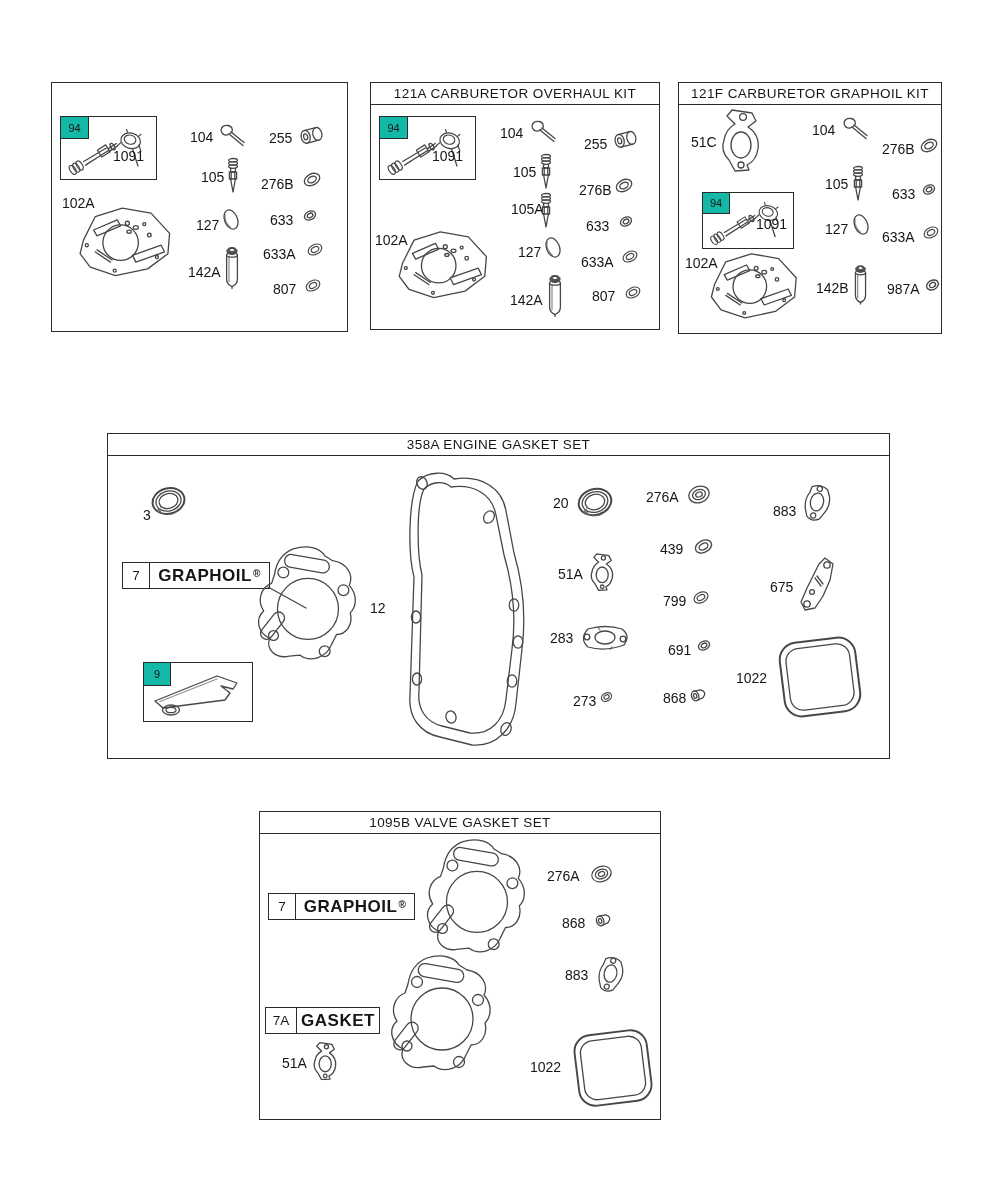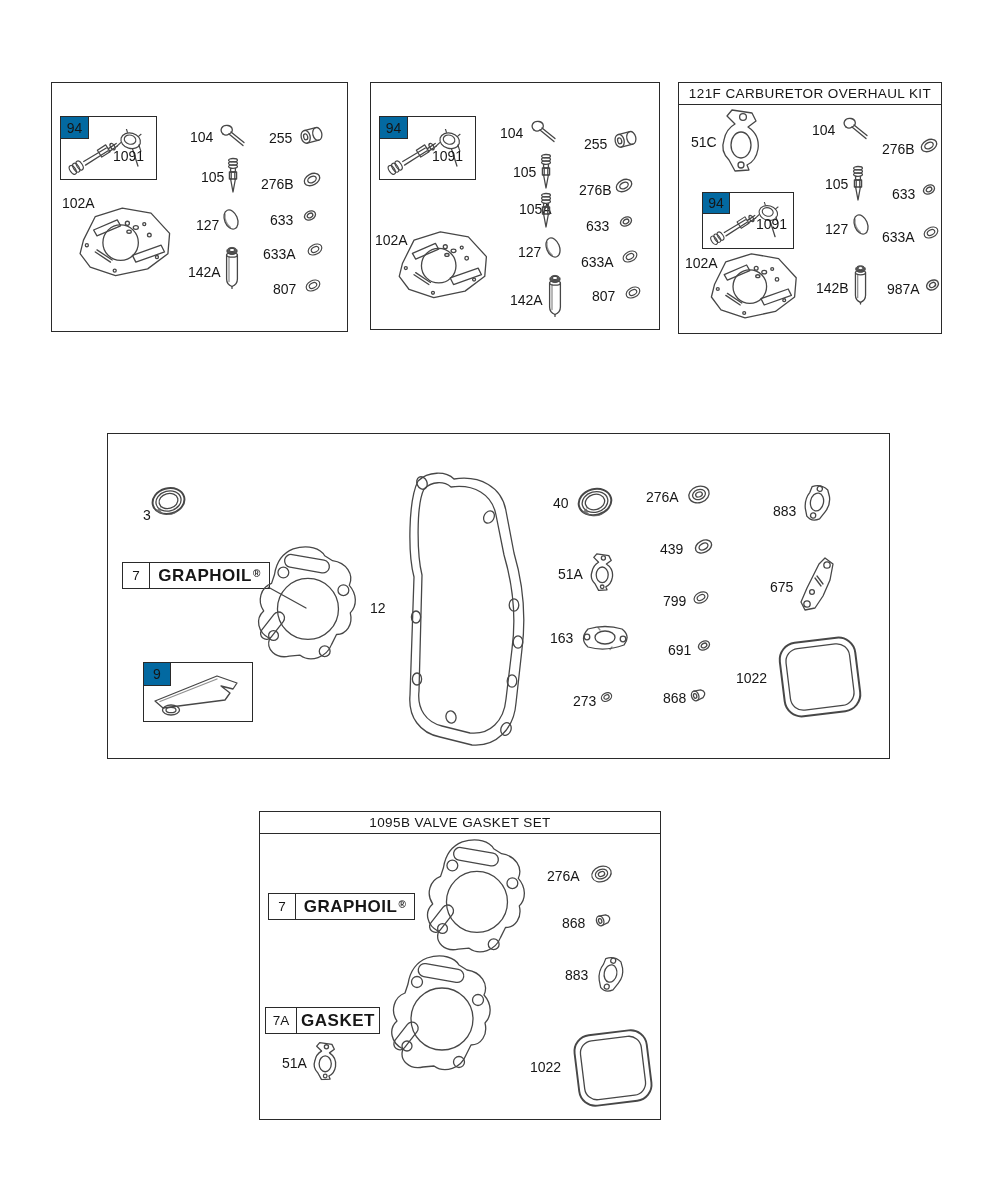--- a/index.html
+++ b/index.html
@@ -4,22 +4,22 @@
 <style>
   html,body{margin:0;padding:0;background:#fff;}
   .page{position:relative;width:1005px;height:1200px;background:#ffffff;overflow:hidden;
         font-family:"Liberation Sans", sans-serif;color:#161616;}
   .kit{position:absolute;border:1.6px solid #2a2a2a;background:#fff;}
   .kit-title{position:absolute;left:0;top:0;right:0;height:21px;border-bottom:1.4px solid #2a2a2a;
              display:flex;align-items:center;justify-content:center;font-size:13.5px;
              letter-spacing:.4px;white-space:nowrap;}
   .plabel{position:absolute;font-size:14px;white-space:nowrap;}
   .subbox{position:absolute;border:1.4px solid #2a2a2a;background:#fff;}
-  .chip{position:absolute;left:-1px;top:-1px;border:1.4px solid #2a2a2a;background:#0369a1;
-        display:flex;align-items:center;justify-content:center;font-size:14px;}
+  .chip{position:absolute;left:-1px;top:-1px;border:1.4px solid #2a2a2a;background:#14b8a6;
+        display:flex;align-items:center;justify-content:center;font-size:11px;}
   .matbox{position:absolute;border:1.5px solid #2a2a2a;background:#fff;display:flex;align-items:stretch;}
   .matbox .mchip{border-right:1.4px solid #2a2a2a;display:flex;align-items:center;justify-content:center;
         font-size:13.5px;flex:0 0 auto;}
   .matbox .mtext{flex:1;display:flex;align-items:center;justify-content:center;font-weight:bold;
         font-size:17px;letter-spacing:.5px;}
   .matbox sup{font-size:10px;font-weight:bold;margin-left:1px;transform:translateY(-2px);}
   .pic{position:absolute;overflow:visible;}
   .st{stroke:#474747;fill:none;stroke-width:1.3;stroke-linejoin:round;stroke-linecap:round;
       vector-effect:non-scaling-stroke;}
   .st2{stroke:#474747;fill:none;stroke-width:2;stroke-linejoin:round;stroke-linecap:round;}
@@ -268,20 +268,21 @@
     <svg class="pic" style="left:172px;top:163px;width:16px;height:43px" viewBox="0 0 16 43">
         <use href="#sym-filter"></use>
       </svg>
     <span class="plabel" style="left:221px;top:198px">807</span>
     <svg class="pic" style="left:252px;top:195px;width:18px;height:15px" viewBox="0 0 20 17">
         <use href="#sym-oring"></use>
       </svg>
   </div>
 
   <div class="kit" style="left:370px;top:82px;width:288px;height:246px">
+    <div class="kit-title">121A CARBURETOR OVERHAUL KIT</div>
     <div class="subbox" style="left:8px;top:33px;width:95px;height:62px">
       <div class="chip" style="width:27px;height:21px">94</div>
       <svg class="pic" style="left:4px;top:12px;width:88px;height:47px" viewBox="0 0 96 52">
           <use href="#sym-assy"></use>
         </svg>
       <span class="plabel" style="left:52px;top:31px">1091</span>
     </div>
     <span class="plabel" style="left:129px;top:42px">104</span>
     <svg class="pic" style="left:158px;top:36px;width:28px;height:24px" viewBox="0 0 28 24">
         <use href="#sym-hook"></use>
@@ -291,21 +292,21 @@
         <use href="#sym-bushing"></use>
       </svg>
     <span class="plabel" style="left:142px;top:81px">105</span>
     <svg class="pic" style="left:168px;top:70px;width:14px;height:37px" viewBox="0 0 14 37">
         <use href="#sym-needle"></use>
       </svg>
     <span class="plabel" style="left:208px;top:99px">276B</span>
     <svg class="pic" style="left:243px;top:94px;width:20px;height:17px" viewBox="0 0 20 17">
         <use href="#sym-oring"></use>
       </svg>
-    <span class="plabel" style="left:148px;top:118px">105A</span>
+    <span class="plabel" style="left:140px;top:118px">105A</span>
     <svg class="pic" style="left:168px;top:109px;width:14px;height:37px" viewBox="0 0 14 37">
         <use href="#sym-needle"></use>
       </svg>
     <span class="plabel" style="left:215px;top:135px">633</span>
     <svg class="pic" style="left:248px;top:132px;width:14px;height:13px" viewBox="0 0 14 13">
         <use href="#sym-ringsm"></use>
       </svg>
     <span class="plabel" style="left:4px;top:149px">102A</span>
     <svg class="pic" style="left:20px;top:144px;width:102px;height:74px" viewBox="0 0 120 90">
         <use href="#sym-plate"></use>
@@ -322,21 +323,21 @@
     <svg class="pic" style="left:176px;top:191px;width:16px;height:43px" viewBox="0 0 16 43">
         <use href="#sym-filter"></use>
       </svg>
     <span class="plabel" style="left:221px;top:205px">807</span>
     <svg class="pic" style="left:253px;top:202px;width:18px;height:15px" viewBox="0 0 20 17">
         <use href="#sym-oring"></use>
       </svg>
   </div>
 
   <div class="kit" style="left:678px;top:82px;width:262px;height:250px">
-    <div class="kit-title">121F CARBURETOR OVERHAUL KIT</div>
+    <div class="kit-title">121F CARBURETOR GRAPHOIL KIT</div>
     <span class="plabel" style="left:12px;top:51px">51C</span>
     <svg class="pic" style="left:37px;top:24px;width:46px;height:65px" viewBox="0 0 46 65">
         <use href="#sym-flange51"></use>
       </svg>
     <span class="plabel" style="left:133px;top:39px">104</span>
     <svg class="pic" style="left:162px;top:33px;width:28px;height:24px" viewBox="0 0 28 24">
         <use href="#sym-hook"></use>
       </svg>
     <span class="plabel" style="left:203px;top:58px">276B</span>
     <svg class="pic" style="left:240px;top:54px;width:20px;height:17px" viewBox="0 0 20 17">
@@ -373,20 +374,21 @@
     <svg class="pic" style="left:174px;top:181px;width:15px;height:41px" viewBox="0 0 16 43">
         <use href="#sym-filter"></use>
       </svg>
     <span class="plabel" style="left:208px;top:198px">987A</span>
     <svg class="pic" style="left:245px;top:195px;width:17px;height:14px" viewBox="0 0 14 13">
         <use href="#sym-ringsm"></use>
       </svg>
   </div>
 
   <div class="kit" style="left:107px;top:433px;width:781px;height:324px">
+    <div class="kit-title">358A ENGINE GASKET SET</div>
     <span class="plabel" style="left:35px;top:73px">3</span>
     <svg class="pic" style="left:40px;top:47px;width:42px;height:41px" viewBox="0 0 43 41">
         <use href="#sym-seal"></use>
       </svg>
 
     <div class="matbox" style="left:14px;top:128px;width:146px;height:25px">
       <div class="mchip" style="width:26px">7</div>
       <div class="mtext">
           <span>GRAPHOIL</span>
           <sup>®</sup>
@@ -404,21 +406,21 @@
       <svg class="pic" style="left:3px;top:6px;width:101px;height:49px" viewBox="0 0 101 49">
           <use href="#sym-dip"></use>
         </svg>
     </div>
 
     <span class="plabel" style="left:262px;top:166px">12</span>
     <svg class="pic" style="left:276px;top:33px;width:148px;height:292px" viewBox="0 0 148 292">
         <use href="#sym-crank"></use>
       </svg>
 
-    <span class="plabel" style="left:445px;top:61px">40</span>
+    <span class="plabel" style="left:445px;top:61px">20</span>
     <svg class="pic" style="left:466px;top:48px;width:43px;height:41px" viewBox="0 0 43 41">
         <use href="#sym-seal"></use>
       </svg>
     <span class="plabel" style="left:538px;top:55px">276A</span>
     <svg class="pic" style="left:578px;top:49px;width:26px;height:23px" viewBox="0 0 26 23">
         <use href="#sym-oringlg"></use>
       </svg>
     <span class="plabel" style="left:665px;top:69px">883</span>
     <svg class="pic" style="left:693px;top:47px;width:33px;height:43px" viewBox="0 0 33 43">
         <use href="#sym-exhaust"></use>
@@ -432,21 +434,21 @@
         <use href="#sym-flange51"></use>
       </svg>
     <span class="plabel" style="left:662px;top:145px">675</span>
     <svg class="pic" style="left:691px;top:122px;width:36px;height:57px" viewBox="0 0 36 57">
         <use href="#sym-bracket"></use>
       </svg>
     <span class="plabel" style="left:555px;top:159px">799</span>
     <svg class="pic" style="left:584px;top:155px;width:18px;height:17px" viewBox="0 0 20 17">
         <use href="#sym-oring"></use>
       </svg>
-    <span class="plabel" style="left:442px;top:196px">163</span>
+    <span class="plabel" style="left:442px;top:196px">283</span>
     <svg class="pic" style="left:470px;top:190px;width:54px;height:29px" viewBox="0 0 54 29">
         <use href="#sym-carb"></use>
       </svg>
     <span class="plabel" style="left:560px;top:208px">691</span>
     <svg class="pic" style="left:588px;top:205px;width:16px;height:13px" viewBox="0 0 14 13">
         <use href="#sym-ringsm"></use>
       </svg>
     <span class="plabel" style="left:628px;top:236px">1022</span>
     <svg class="pic" style="left:667px;top:197px;width:90px;height:92px" viewBox="0 0 90 92">
         <use href="#sym-cover"></use>

